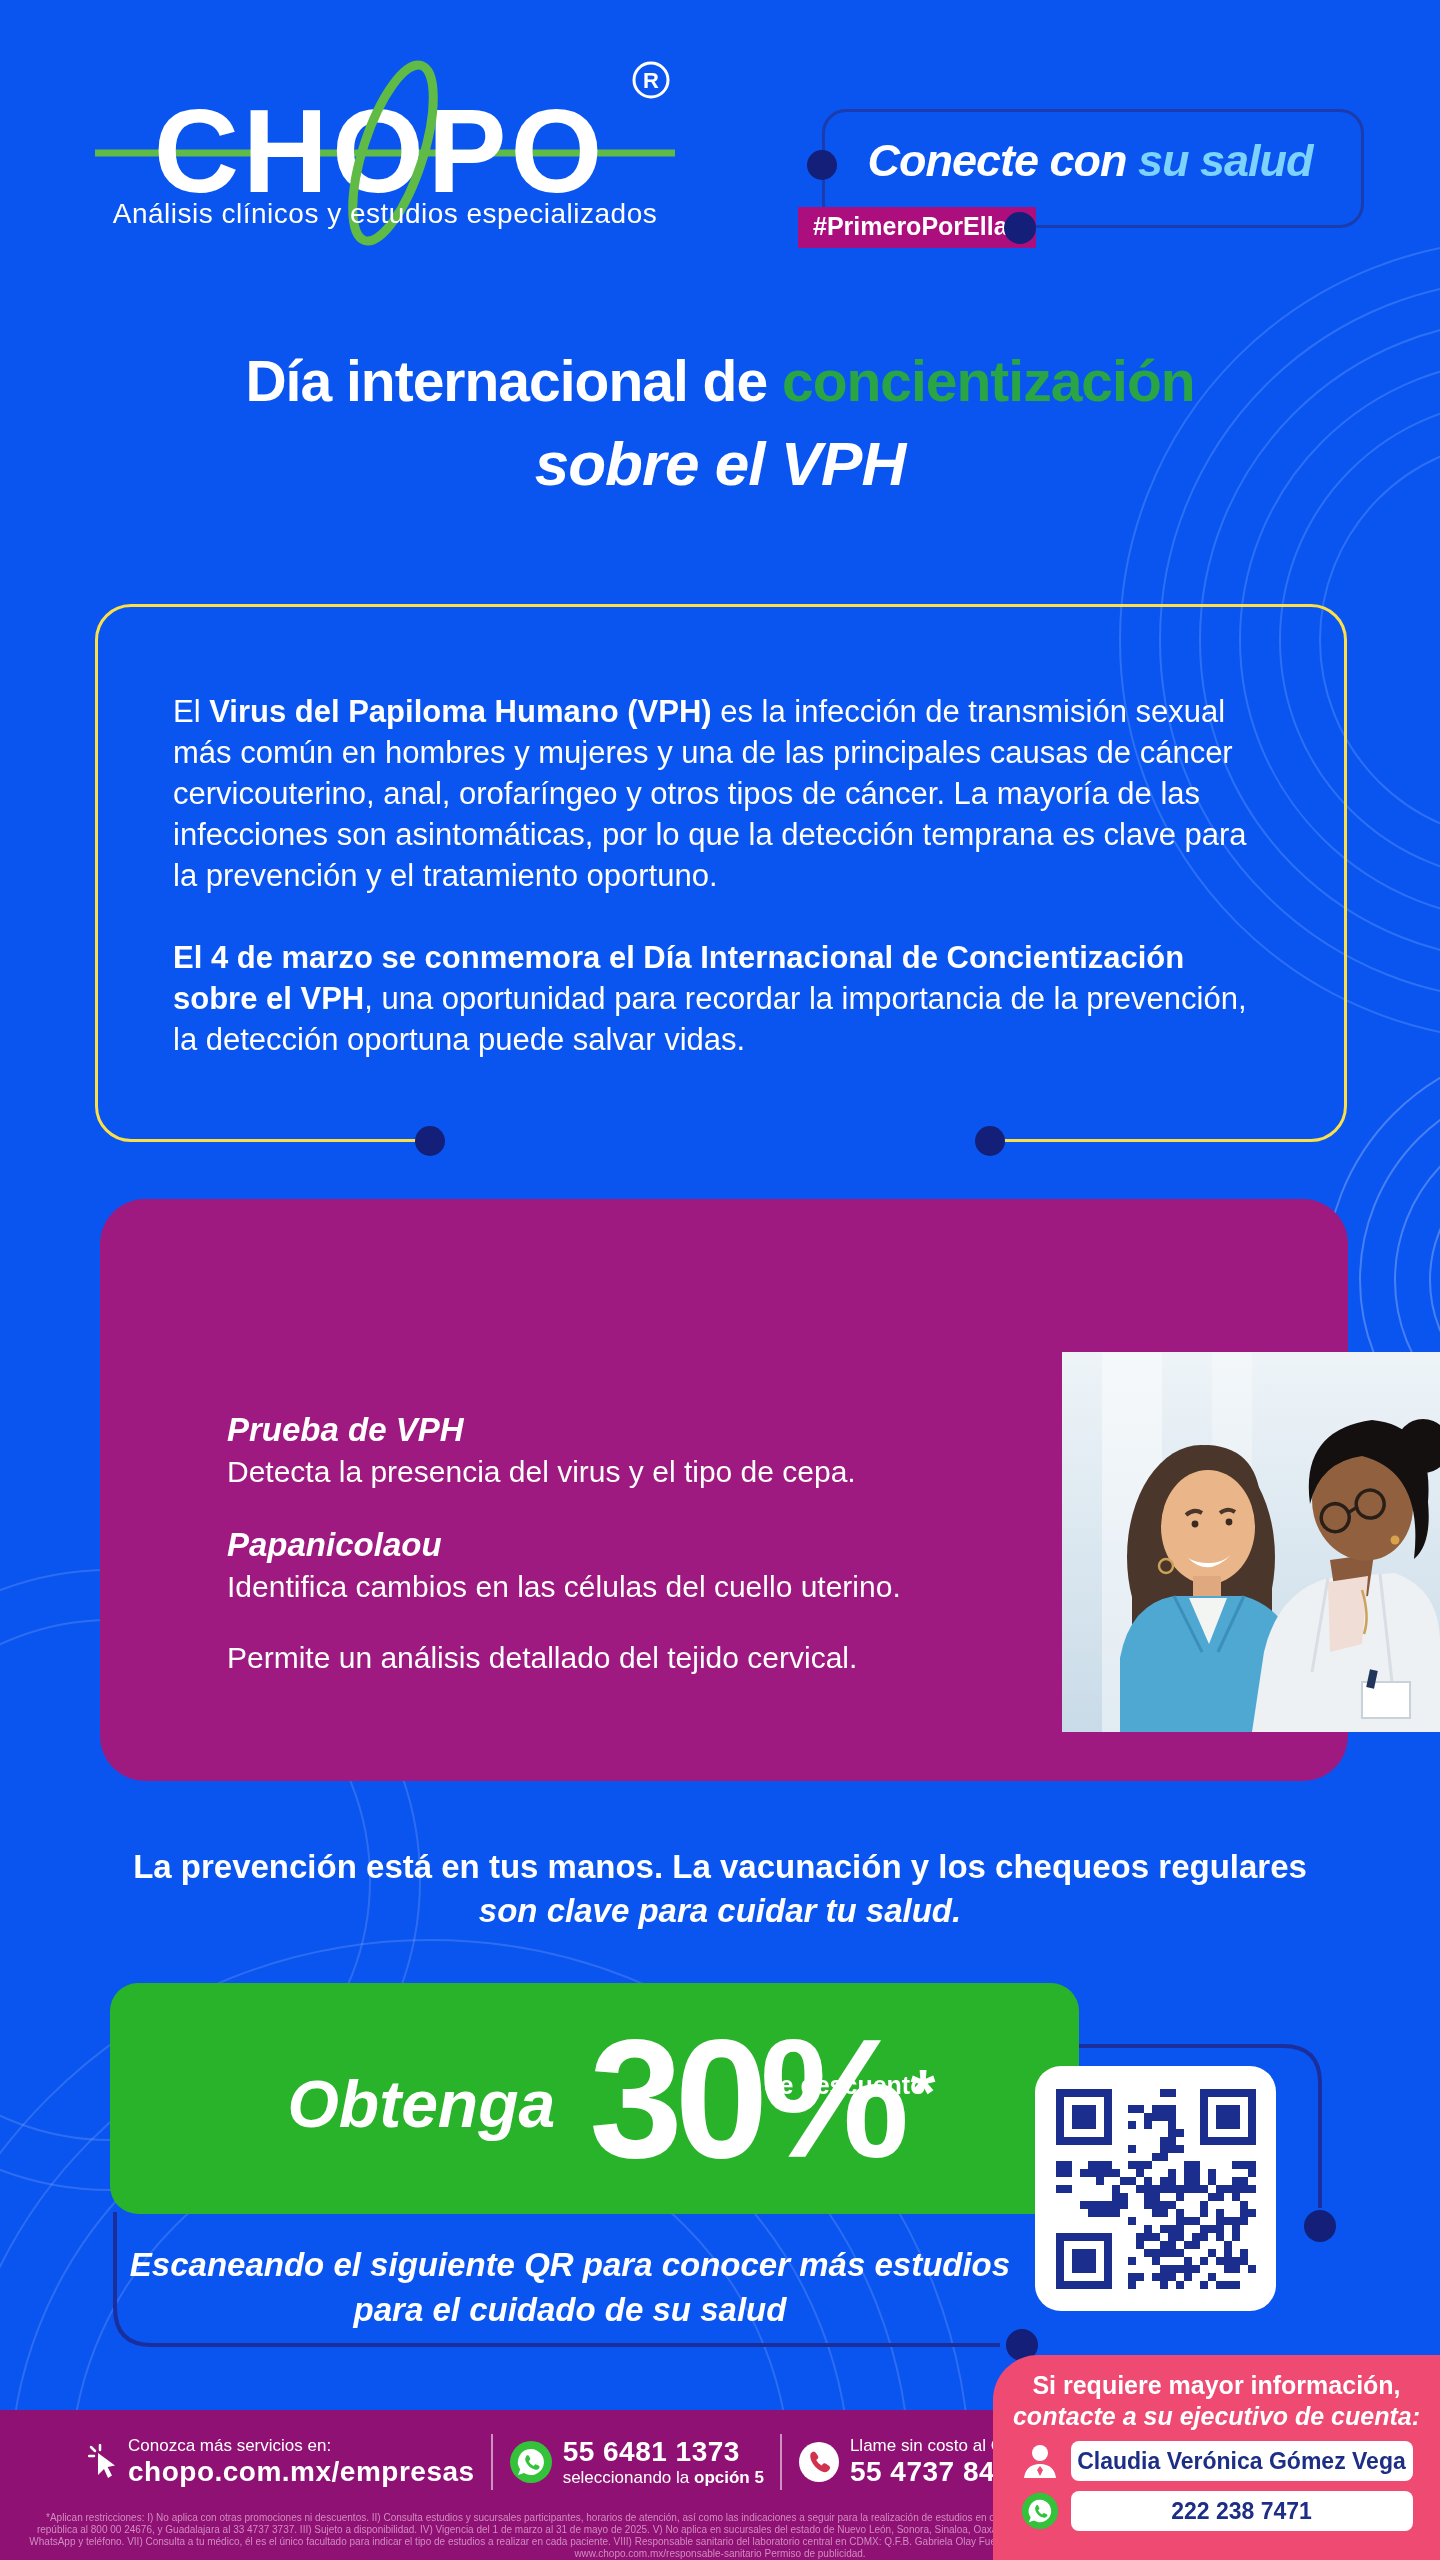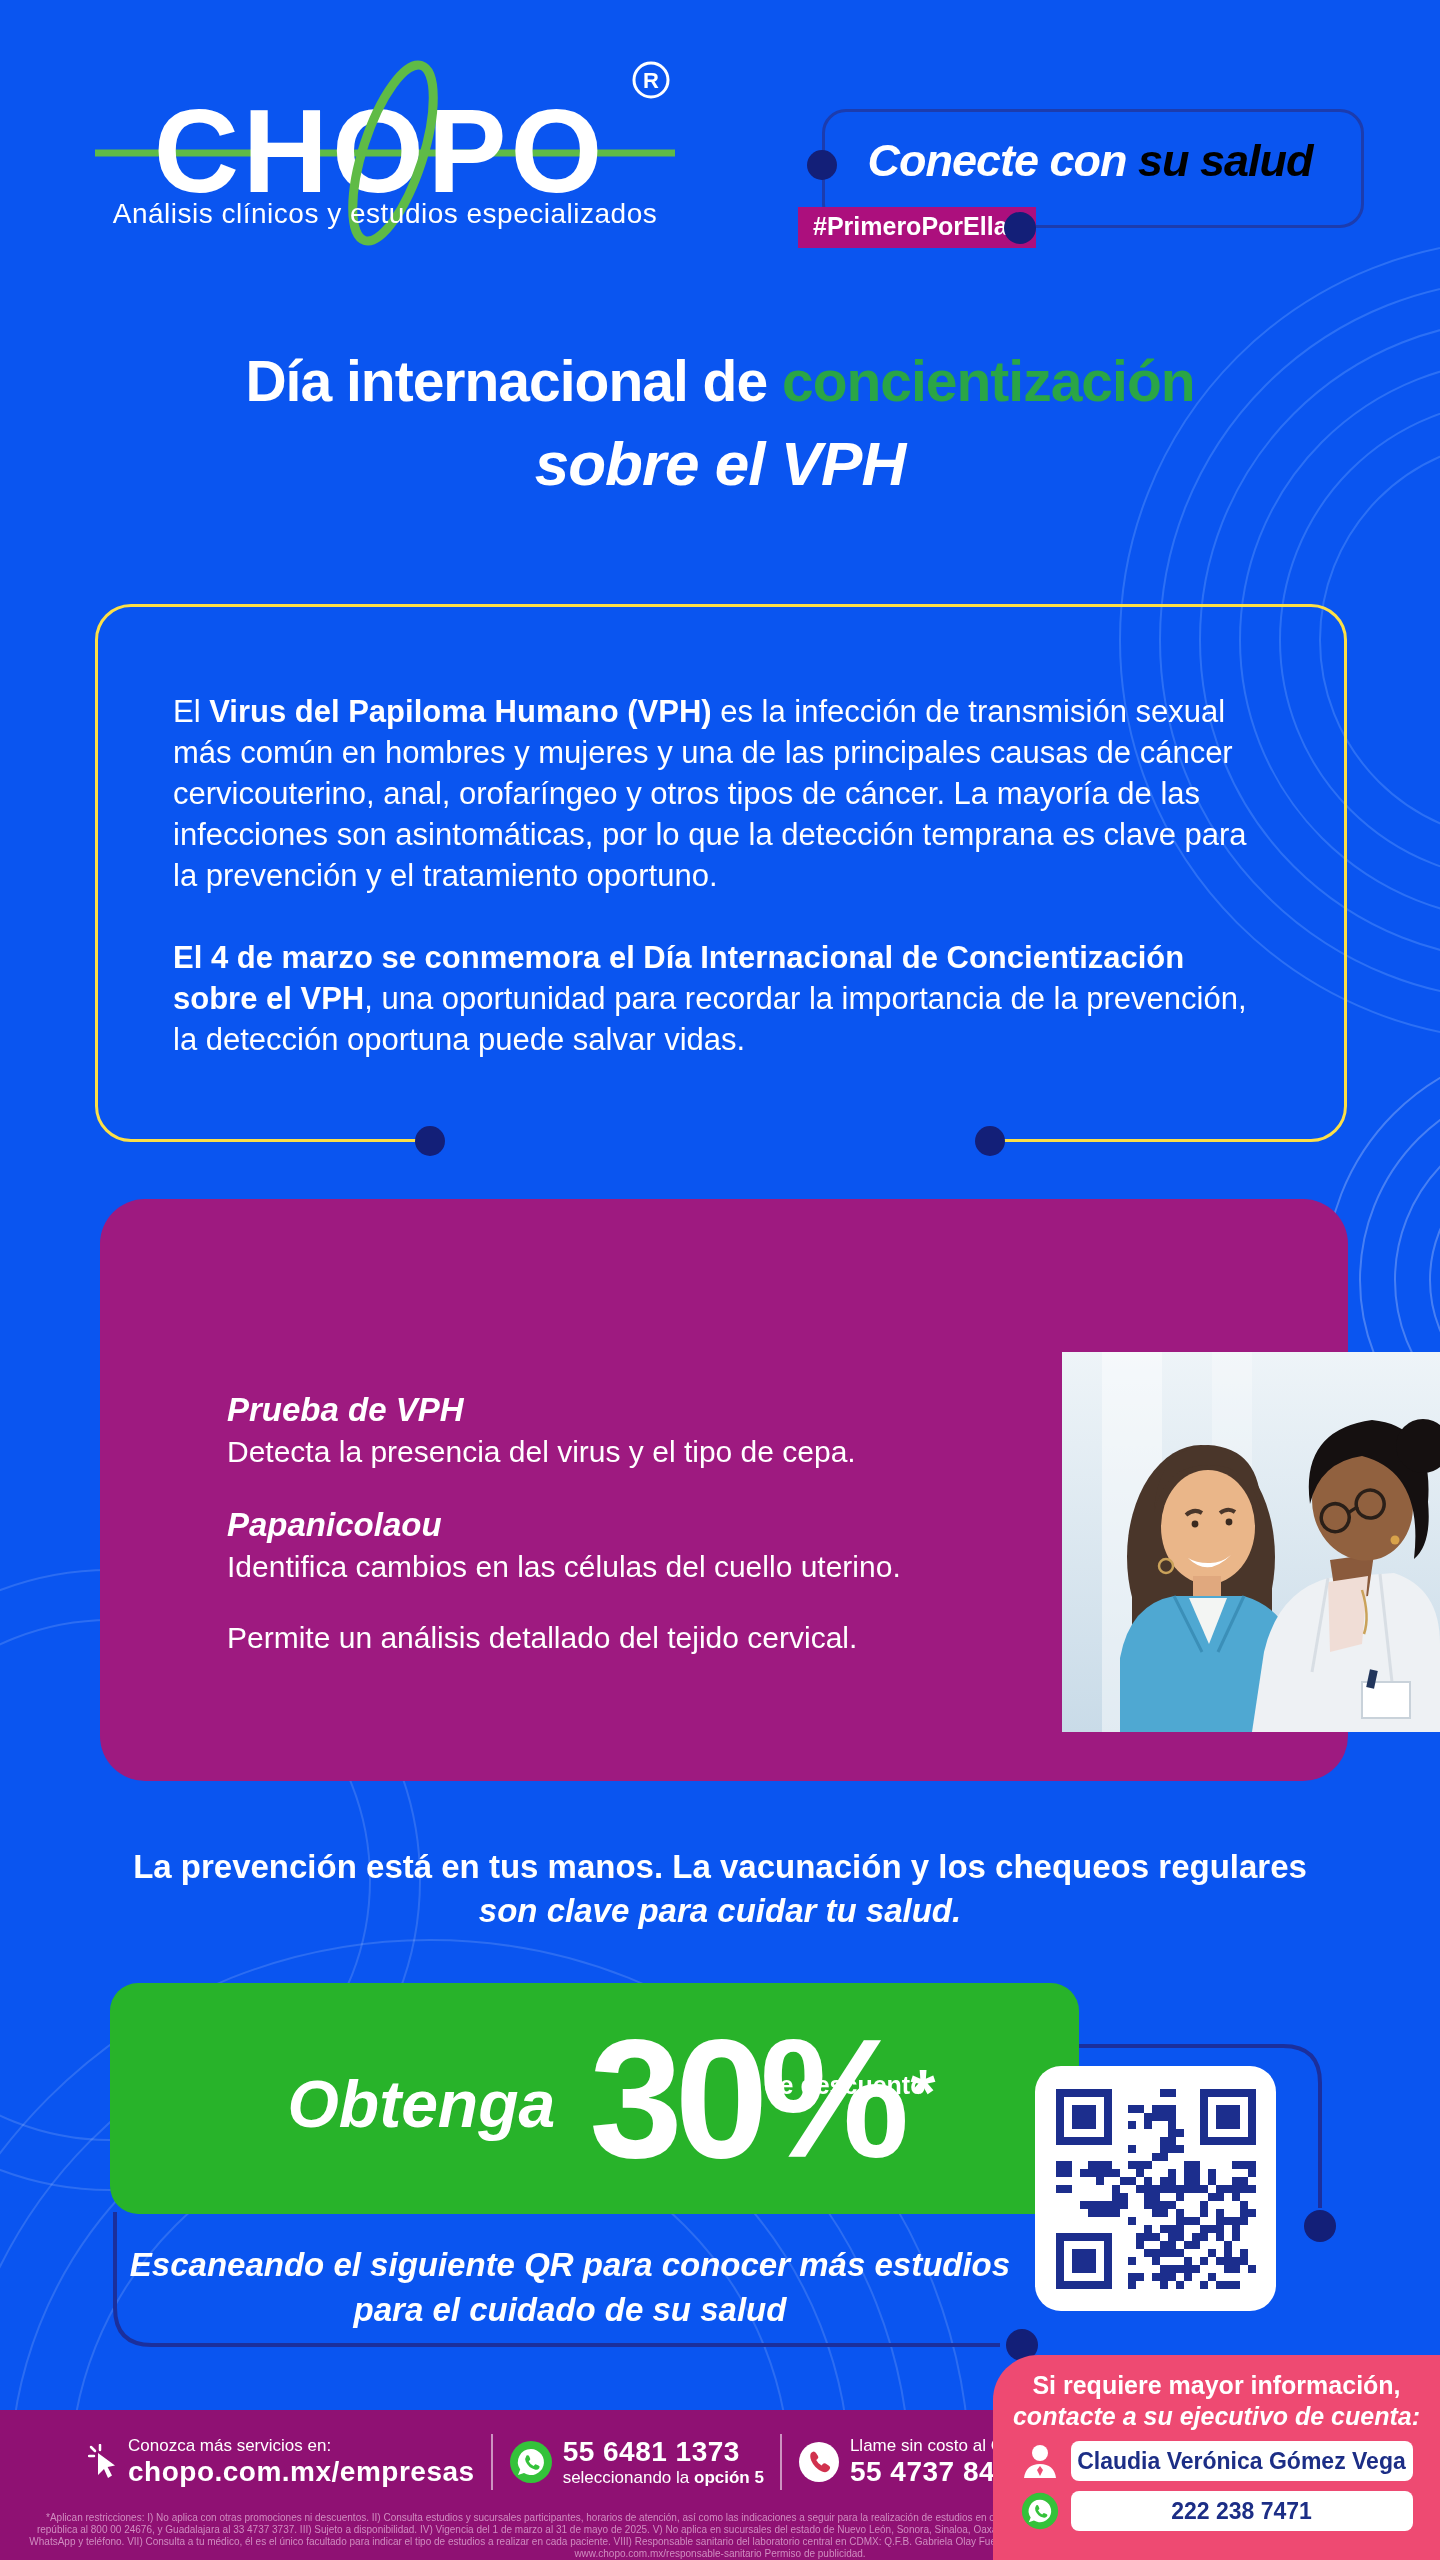--- a/index.html
+++ b/index.html
@@ -10,37 +10,37 @@
     font-family:"Liberation Sans","DejaVu Sans",sans-serif;
     color:#ffffff;
   }
   .abs{position:absolute;}
   
   .logo-wrap{left:95px;top:50px;width:580px;}
   .logo-tagline{left:97px;top:198px;width:576px;text-align:center;font-size:28px;letter-spacing:.5px;color:#fff;}
   .hdr-right{left:795px;top:95px;width:580px;height:160px;}
   .hdr-border{position:absolute;left:27px;top:14px;width:536px;height:113px;border:3px solid #1c3cae;border-radius:24px;}
   .hdr-slogan{position:absolute;left:27px;top:40px;width:536px;text-align:center;font-size:45px;font-weight:bold;font-style:italic;letter-spacing:-1px;}
-  .hdr-slogan .green{color:#000000;text-align:center;}
+  .hdr-slogan .green{color:#7dd3fc;text-align:center;}
   .hdr-badge{position:absolute;left:3px;top:112px;background:#ac0f7d;color:#fff;font-size:25px;font-weight:bold;padding:5px 15px 7px 15px;}
   .navy-dot{position:absolute;background:#131f78;border-radius:50%;}
   
   .main-title{left:0;top:348px;width:1440px;text-align:center;}
   .main-title .l1{font-size:57px;font-weight:bold;letter-spacing:-1px;}
   .main-title .l1 .green{color:#2aa546;}
   .main-title .l2{font-size:62px;font-weight:bold;font-style:italic;margin-top:14px;letter-spacing:-1px;}
   
   .info-box{left:95px;top:604px;width:1252px;height:538px;border:3px solid #fde047;border-radius:36px;box-sizing:border-box;}
   .info-box .txt{position:absolute;left:75px;right:68px;top:84px;font-size:31px;line-height:41px;}
   .info-box .txt p{margin:0 0 41px 0;}
   .border-mask{position:absolute;background:#0a55f0;}
   
   .magenta-box{left:100px;top:1199px;width:1248px;height:582px;background:#9e1a80;border-radius:45px;}
   .magenta-box .intro{position:absolute;left:70px;top:66px;width:900px;font-size:31px;line-height:42px;}
-  .study-list{position:absolute;left:127px;top:192px;width:800px;}
+  .study-list{position:absolute;left:127px;top:212px;width:800px;}
   .study-item{margin-bottom:37px;}
   .study-item h3{margin:0;font-size:33px;font-style:italic;font-weight:bold;}
   .study-item p{margin:6px 0 0 0;font-size:30px;}
   .photo{left:1062px;top:1352px;width:378px;height:380px;z-index:3;}
   
   .prevention{left:0;top:1845px;width:1440px;text-align:center;font-size:33px;line-height:44px;}
   .prevention .b{font-weight:bold;}
   .prevention .bi{font-weight:bold;font-style:italic;}
   
   .cta{left:110px;top:1983px;width:969px;height:231px;background:#28b32a;border-radius:28px;display:flex;align-items:center;justify-content:center;z-index:2;}

